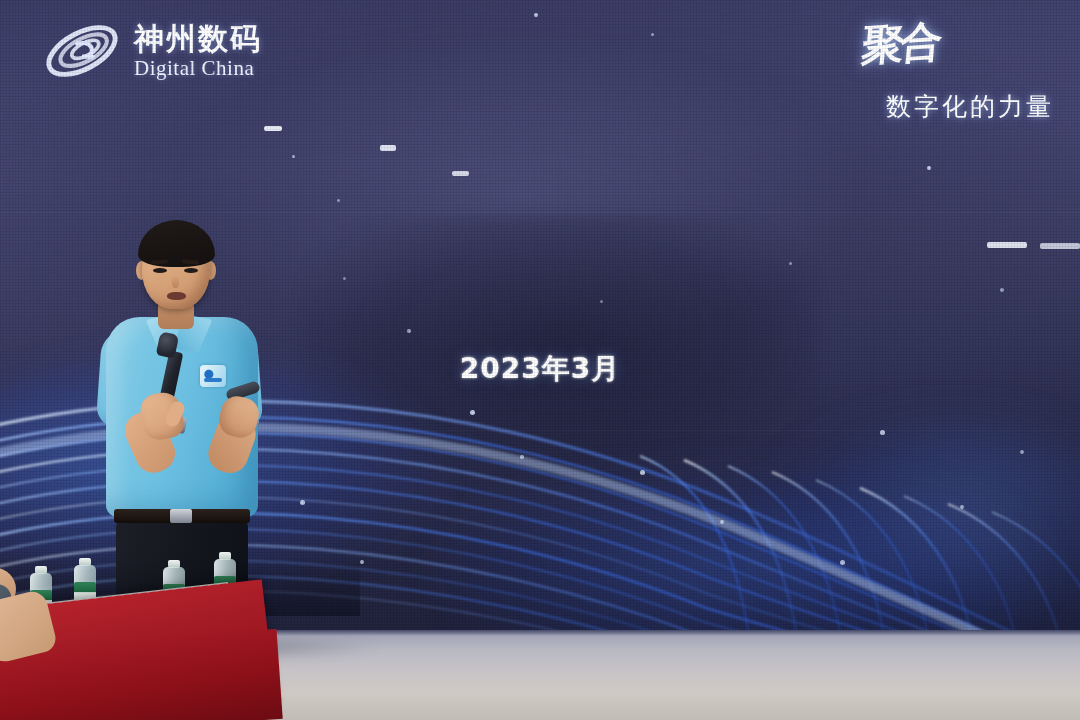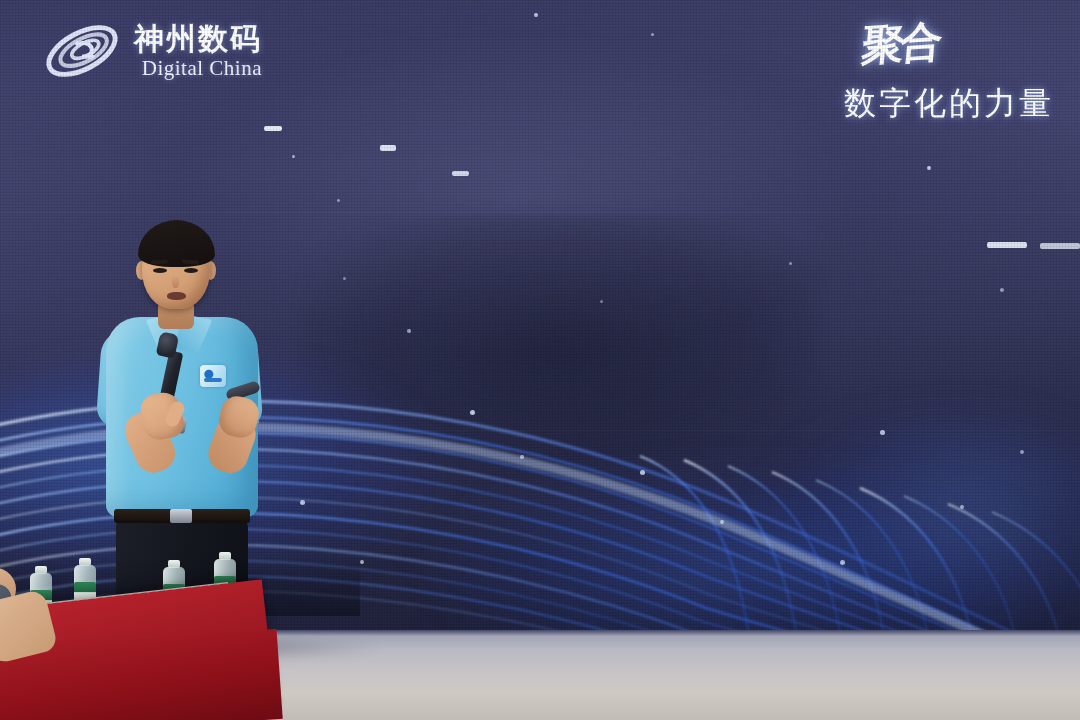--- a/index.html
+++ b/index.html
@@ -103,38 +103,37 @@
   .brand-words{ display:flex; flex-direction:column; justify-content:center; line-height:1; }
   .brand-cn{
     font-family:"DejaVu Sans","Liberation Sans",sans-serif;
     font-size:30px; font-weight:bold; color:#ffffff; letter-spacing:2px;
     text-shadow:0 0 6px rgba(170,200,255,0.5);
   }
   .brand-en{
     font-family:"Liberation Serif","DejaVu Serif",serif;
     font-size:21px; color:#eef3ff; letter-spacing:0.5px; margin-top:4px;
     text-shadow:0 0 5px rgba(170,200,255,0.45);
-    text-align:right;
   }
 
   
   .event-logo{ position:absolute; right:22px; top:14px; width:250px; height:100px; }
   .event-brush{
     position:absolute; right:120px; top:2px;
     font-family:"DejaVu Serif","Liberation Serif",serif;
     font-size:42px; font-weight:bold; color:#ffffff;
     letter-spacing:-4px;
     transform:skewX(-9deg) rotate(-4deg);
     text-shadow:0 0 8px rgba(190,215,255,0.7), 0 0 20px rgba(120,160,255,0.35);
     white-space:nowrap;
   }
   .event-sub{
-    position:absolute; right:4px; top:68px;
+    position:absolute; right:4px; top:76px;
     font-family:"DejaVu Sans","Liberation Sans",sans-serif;
-    font-size:32px; color:#ffffff; letter-spacing:3px;
+    font-size:25px; color:#ffffff; letter-spacing:3px;
     text-shadow:0 0 6px rgba(180,210,255,0.6), 0 0 16px rgba(110,150,255,0.3);
     white-space:nowrap;
   }
 
   
   .stage-floor{
     position:absolute; left:0; top:630px; width:1080px; height:90px;
     background:linear-gradient(180deg,#9a9cb0 0%,#b9b9c4 22%,#c8c4c6 48%,#cfc9c4 70%,#c2bcb6 100%);
   }
   .stage-floor::before{
@@ -476,20 +475,21 @@
         <div class="brand-cn">神州数码</div>
         <div class="brand-en">Digital China</div>
       </div>
     </div>
 
     <div class="event-logo">
       <div class="event-brush">聚合</div>
       <div class="event-sub">数字化的力量</div>
     </div>
 
+    <div class="slide-date">2023年3月</div>
   </div>
 
   <div class="stage-floor"></div>
   <div class="floor-shadow"></div>
 
   <div class="presenter">
     <div class="p-trousers"></div>
     <div class="p-leg-split"></div>
     <div class="p-sleeve-l"></div>
     <div class="p-sleeve-r"></div>

